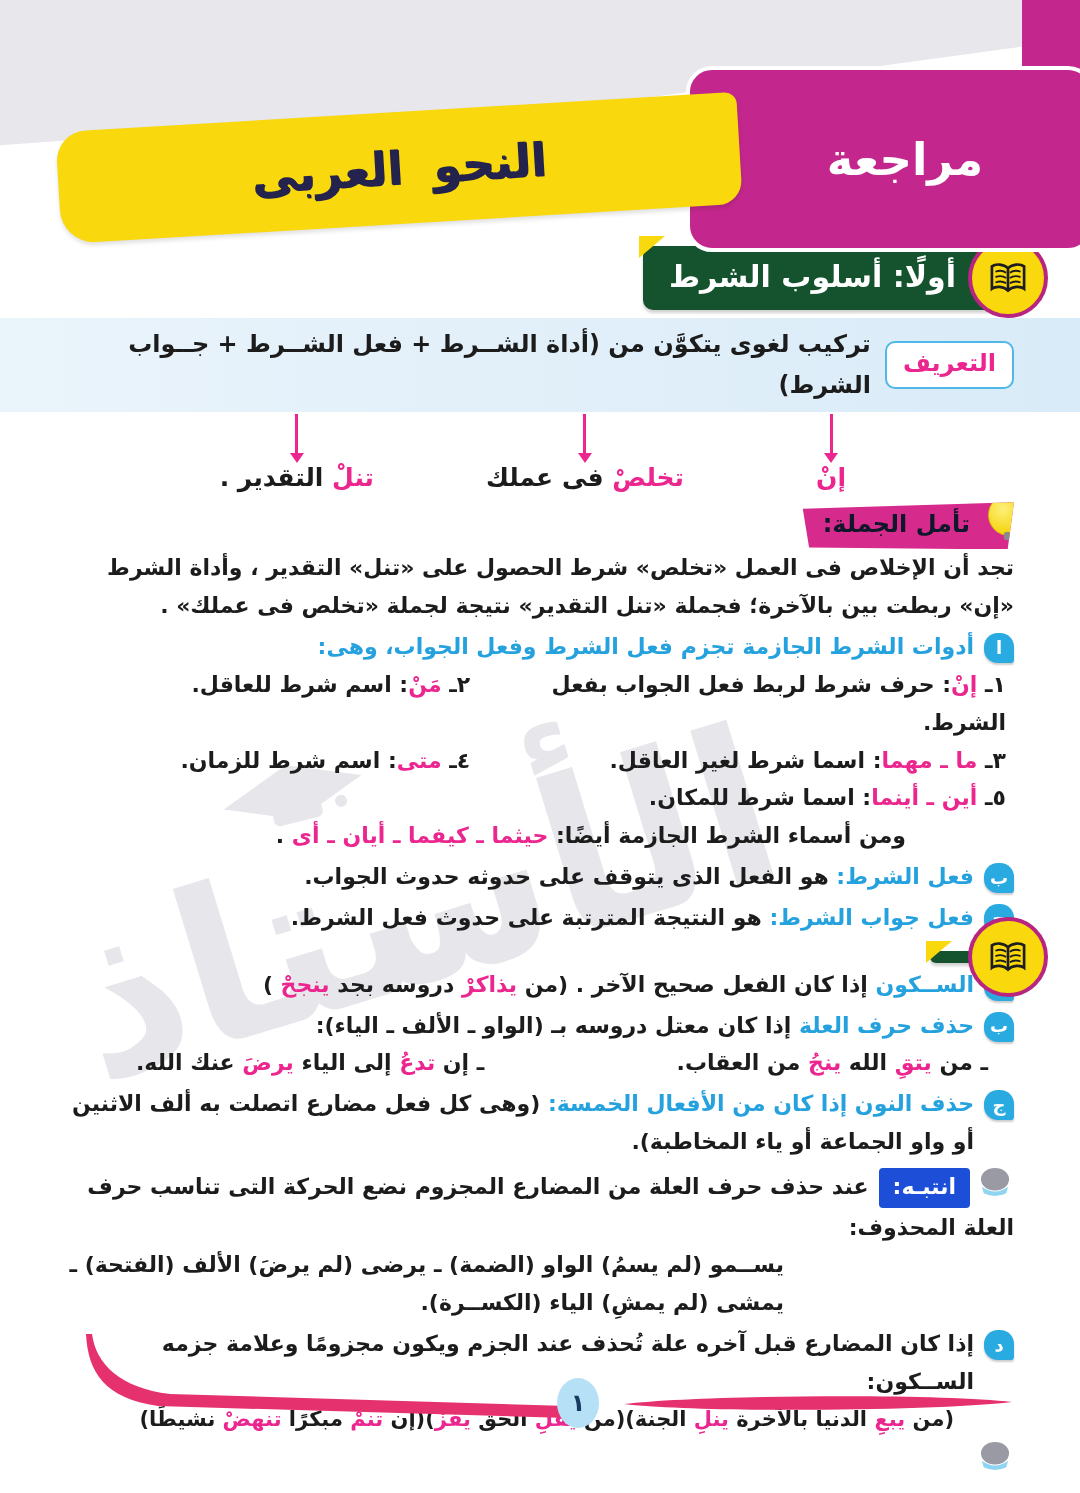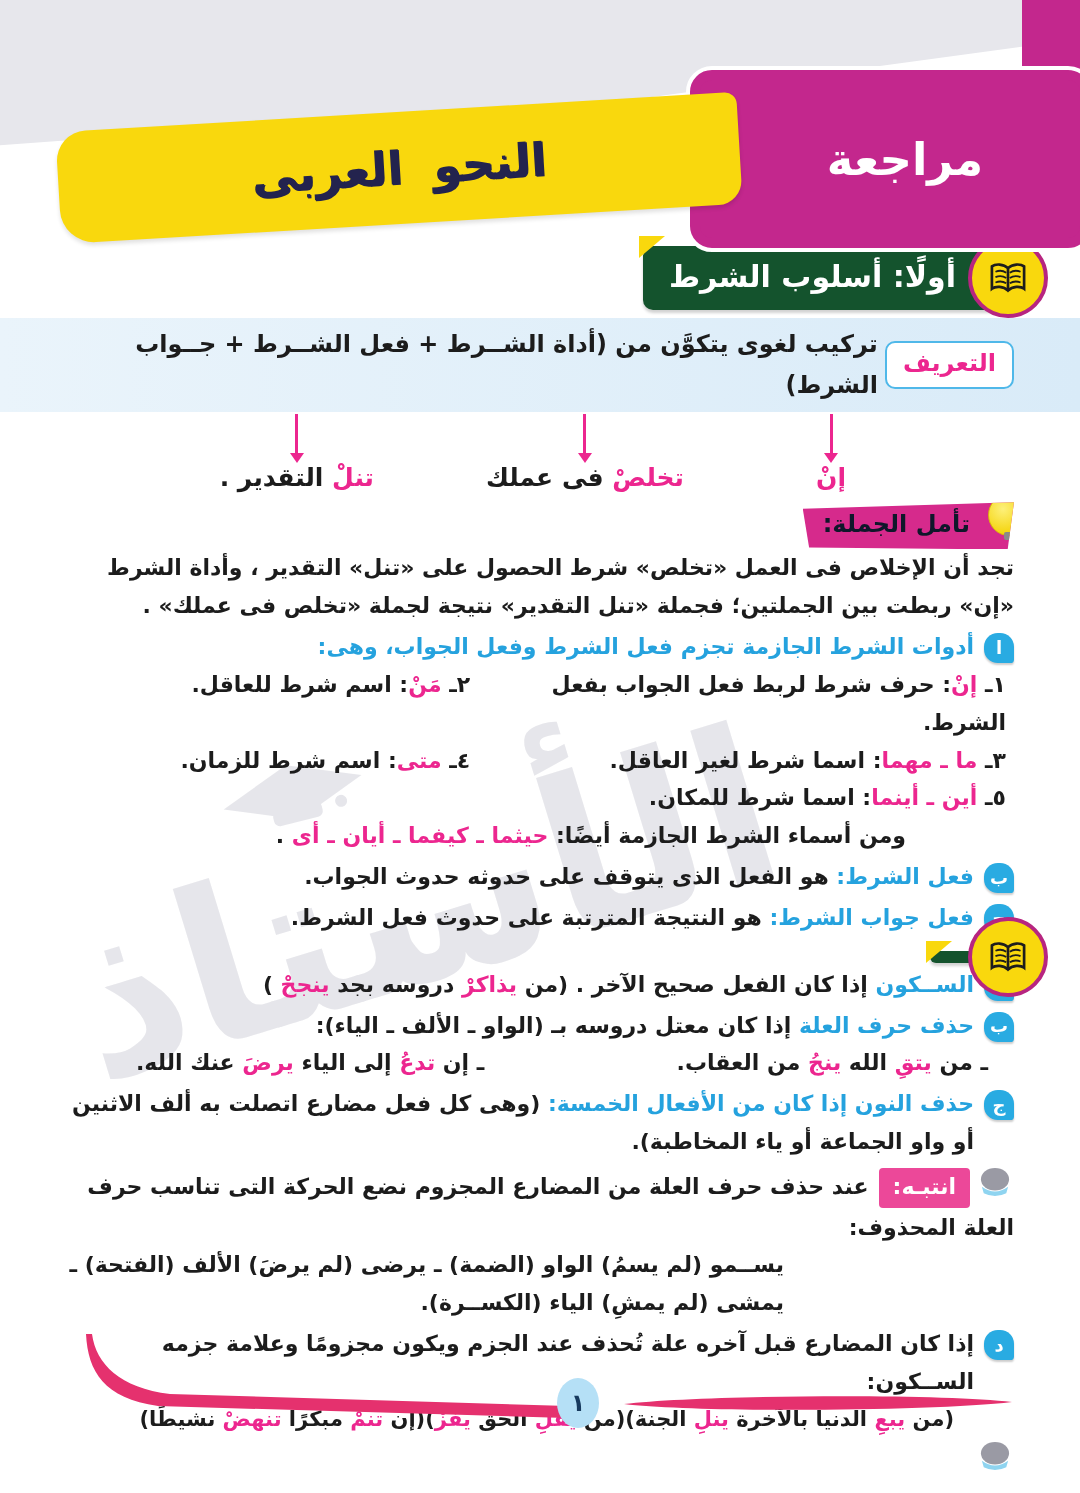--- a/index.html
+++ b/index.html
@@ -58,21 +58,21 @@
     border-left:26px solid #f9d80d;border-bottom:22px solid transparent;
   }
   .book-circle{
     position:absolute;right:-34px;top:50%;transform:translateY(-50%);
     width:72px;height:72px;border-radius:50%;
     background:#f9d80d;border:4px solid #b72580;
     display:flex;align-items:center;justify-content:center;
   }
   
   .def-row{
-    display:flex;align-items:center;gap:7px;
+    display:flex;align-items:center;gap:14px;
     margin:8px -66px 0 -66px;padding:6px 66px;
     background:linear-gradient(to left,#d9ebf8,#eaf4fb);
   }
   .def-badge{
     flex:0 0 auto;background:#ffffff;border:2px solid #4fb8e9;border-radius:10px;
     color:#ec268f;font-size:24px;padding:0 16px 3px;
   }
   .def-text{font-size:24px;color:#161625;}
   
   .diagram{position:relative;height:86px;margin-top:2px;}
@@ -106,21 +106,21 @@
     display:flex;align-items:center;justify-content:center;
     font-size:18px;box-shadow:0 2px 2px rgba(0,0,0,.2);
   }
   .item .para{flex:1;}
   .tool-grid{display:grid;grid-template-columns:57% 43%;padding-right:8px;}
   .indent{padding-right:8px;}
   .also-line{padding-right:108px;text-align:right;}
   .ex-two{display:flex;justify-content:space-between;padding:0 26px 0 70px;}
   .ex-three{display:flex;justify-content:space-between;padding:0 60px 0 110px;font-size:21px;white-space:nowrap;}
   .attn-label{
-    display:inline-block;background:#ec4899;color:#fff;border-radius:4px;
+    display:inline-block;background:#1d4ed8;color:#fff;border-radius:4px;
     padding:0 14px 2px;margin-left:10px;font-size:22px;vertical-align:middle;
   }
   .hand-icon{display:inline-block;vertical-align:middle;margin-left:6px;}
   .center-line{padding-right:230px;}
   
   .stroke-left{position:absolute;left:70px;top:1332px;z-index:2;}
   .stroke-right{position:absolute;right:62px;top:1390px;z-index:2;}
   .page-oval{
     position:absolute;left:557px;top:1378px;width:42px;height:50px;border-radius:50%;
     background:#b5e0f6;color:#173a5e;display:flex;align-items:center;justify-content:center;
@@ -187,21 +187,21 @@
       <div class="d-word"><span class="c-p">تنلْ</span><span class="c-k"> التقدير .</span></div>
     </div>
   </div>
 
   <div class="ribbon-row">
     <div class="ribbon">
       <span>تأمل الجملة:</span>
       <span class="bulb"></span>
     </div>
   </div>
-  <p class="para"><span class="c-k">تجد أن الإخلاص فى العمل «تخلص» شرط الحصول على «تنل» التقدير ، وأداة الشرط «إن» ربطت بين الجملتين؛ فجملة «تنل التقدير» نتيجة لجملة «تخلص فى عملك» .</span></p>
+  <p class="para"><span class="c-k">تجد أن الإخلاص فى العمل «تخلص» شرط الحصول على «تنل» التقدير ، وأداة الشرط «إن» ربطت بين بالآخرة؛ فجملة «تنل التقدير» نتيجة لجملة «تخلص فى عملك» .</span></p>
 
   <div class="item">
     <span class="marker">ا</span>
     <p class="para"><span class="c-b">أدوات الشرط الجازمة تجزم فعل الشرط وفعل الجواب، وهى:</span></p>
   </div>
 
   <div class="tool-grid">
     <p class="para"><span class="c-k">١ـ </span><span class="c-p">إنْ</span><span class="c-k">: حرف شرط لربط فعل الجواب بفعل الشرط.</span></p>
     <p class="para"><span class="c-k">٢ـ </span><span class="c-p">مَنْ</span><span class="c-k">: اسم شرط للعاقل.</span></p>
     <p class="para"><span class="c-k">٣ـ </span><span class="c-p">ما ـ مهما</span><span class="c-k">: اسما شرط لغير العاقل.</span></p>

